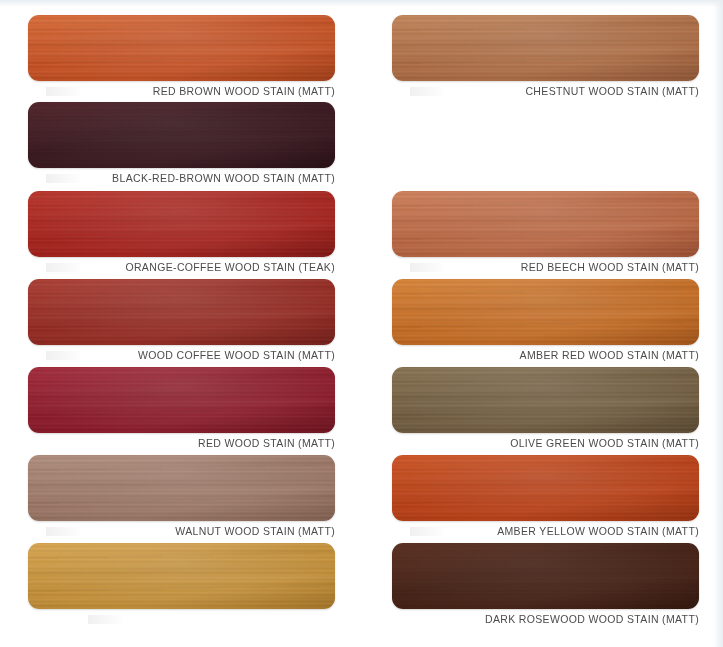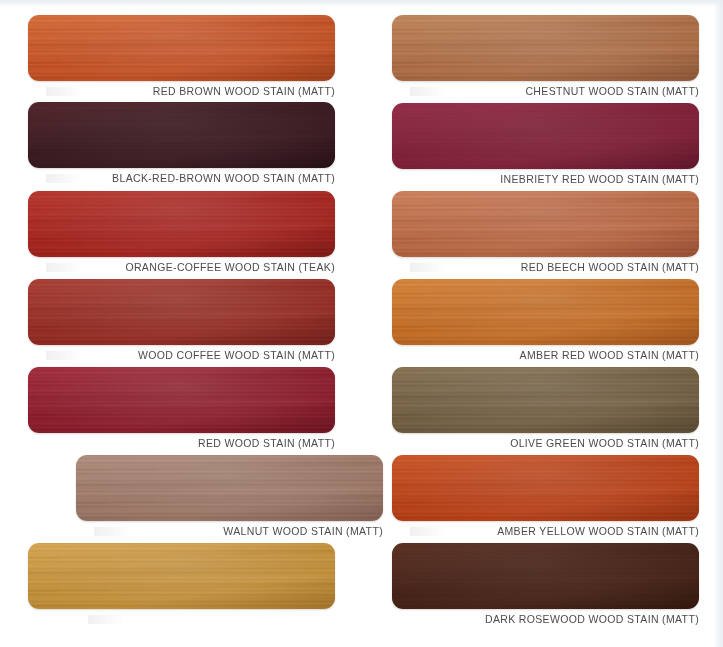--- a/index.html
+++ b/index.html
@@ -167,29 +167,20 @@
       <div class="swatch-cell col-left" style="top: 102px;">
         <div class="chip flat">
           <div class="base" style="background: linear-gradient(170deg, rgb(74, 29, 35) 0%, rgb(52, 19, 26) 42%, rgb(52, 19, 26) 68%, rgb(35, 12, 17) 100%);"></div>
           <div class="grain"></div>
           <div class="grain2"></div>
           <div class="sheen"></div>
         </div>
         <div class="chip-label">BLACK-RED-BROWN WOOD STAIN (MATT)</div>
         <div class="ghost-mark" style="left: 18px;"></div>
       </div>
-      <div class="swatch-cell col-right" style="top: 103px;">
-        <div class="chip flat">
-          <div class="base" style="background: linear-gradient(170deg, rgb(143, 36, 64) 0%, rgb(122, 26, 50) 42%, rgb(122, 26, 50) 68%, rgb(94, 18, 38) 100%);"></div>
-          <div class="grain"></div>
-          <div class="grain2"></div>
-          <div class="sheen"></div>
-        </div>
-        <div class="chip-label">INEBRIETY  RED WOOD STAIN (MATT)</div>
-      </div>
       <div class="swatch-cell col-left" style="top: 191px;">
         <div class="chip">
           <div class="base" style="background: linear-gradient(170deg, rgb(179, 41, 31) 0%, rgb(160, 26, 20) 42%, rgb(160, 26, 20) 68%, rgb(124, 16, 13) 100%);"></div>
           <div class="grain"></div>
           <div class="grain2"></div>
           <div class="sheen"></div>
         </div>
         <div class="chip-label">ORANGE-COFFEE WOOD STAIN (TEAK)</div>
         <div class="ghost-mark" style="left: 18px;"></div>
       </div>
@@ -233,21 +224,21 @@
       </div>
       <div class="swatch-cell col-right" style="top: 367px; text-decoration: underline;">
         <div class="chip rich">
           <div class="base" style="background: linear-gradient(170deg, rgb(126, 104, 70) 0%, rgb(107, 86, 56) 42%, rgb(107, 86, 56) 68%, rgb(84, 67, 43) 100%);"></div>
           <div class="grain"></div>
           <div class="grain2"></div>
           <div class="sheen"></div>
         </div>
         <div class="chip-label">OLIVE  GREEN WOOD STAIN (MATT)</div>
       </div>
-      <div class="swatch-cell col-left" style="top: 455px; margin-left: 48px;">
+      <div class="swatch-cell col-left" style="top: 455px;">
         <div class="chip rich">
           <div class="base" style="background: linear-gradient(170deg, rgb(170, 133, 116) 0%, rgb(150, 112, 95) 42%, rgb(150, 112, 95) 68%, rgb(126, 91, 76) 100%);"></div>
           <div class="grain"></div>
           <div class="grain2"></div>
           <div class="sheen"></div>
         </div>
         <div class="chip-label">WALNUT  WOOD STAIN (MATT)</div>
         <div class="ghost-mark" style="left: 18px;"></div>
       </div>
       <div class="swatch-cell col-right" style="top: 455px;">

